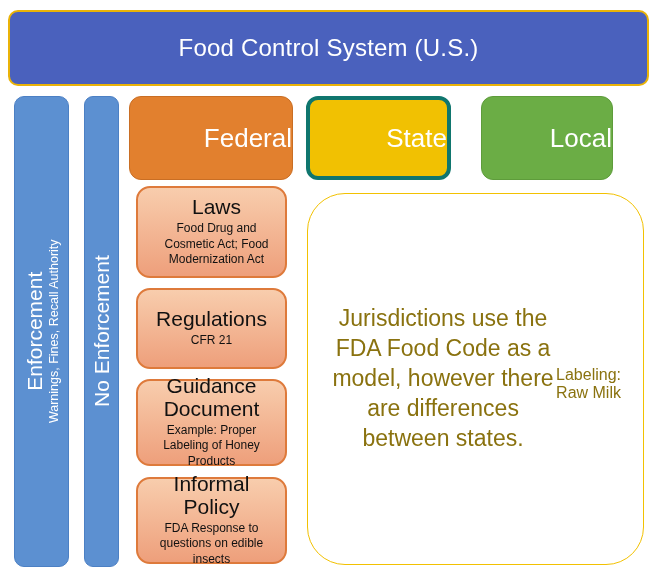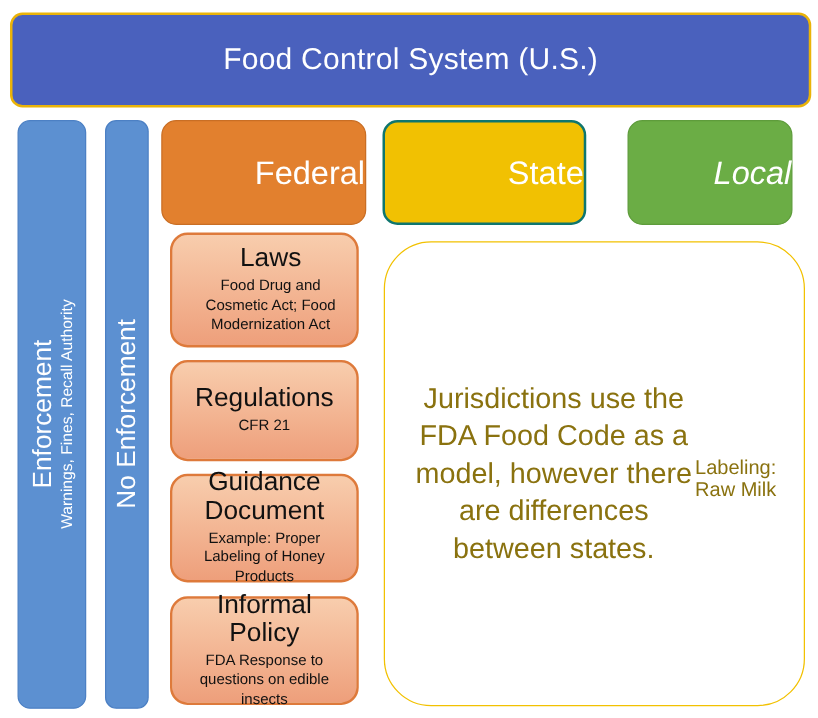--- a/index.html
+++ b/index.html
@@ -56,22 +56,22 @@
     position: absolute;
     top: 96px;
     height: 84px;
     border-radius: 12px;
     display: flex; align-items: center; justify-content: flex-end;
     color: #ffffff;
     font-size: 26px;
     box-sizing: border-box;
   }
   .hdr-federal { left: 129px; width: 164px; background: #E2802E; border: 1px solid #C96E24; }
-  .hdr-state   { left: 306px; width: 163px; background: #F1C102; border: 2px solid #0f766e; padding-left: 48px; }
-  .hdr-local   { left: 502px; width: 132px; background: #6BAD45; border: 1px solid #5E9C3B; font-style: italic; }
+  .hdr-state   { left: 306px; width: 145px; background: #F1C102; border: 4px solid #0f766e; padding-left: 48px; }
+  .hdr-local   { left: 481px; width: 132px; background: #6BAD45; border: 1px solid #5E9C3B; }
   
   .fed-item {
     position: absolute;
     left: 136px;
     width: 151px;
     background: linear-gradient(to bottom, #F8CDAD, #EE9F7B);
     border: 2px solid #DE7A3B;
     border-radius: 14px;
     box-sizing: border-box;
     display: flex; flex-direction: column;

